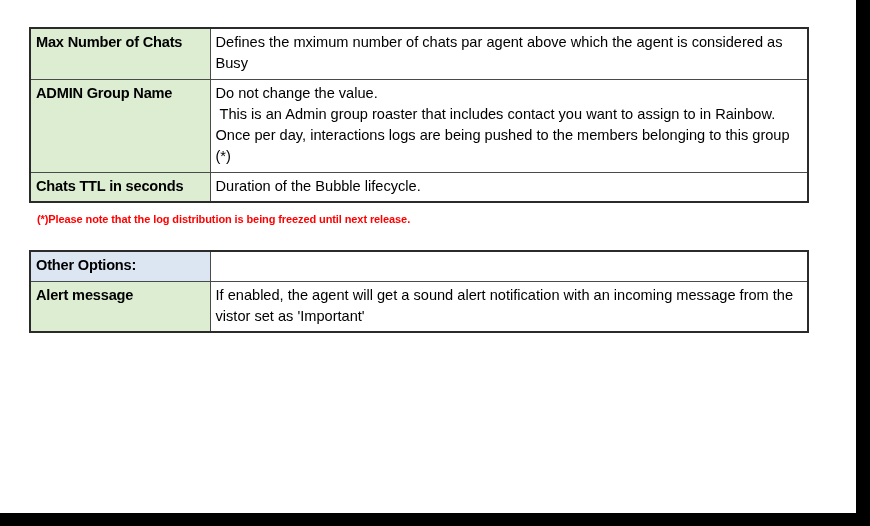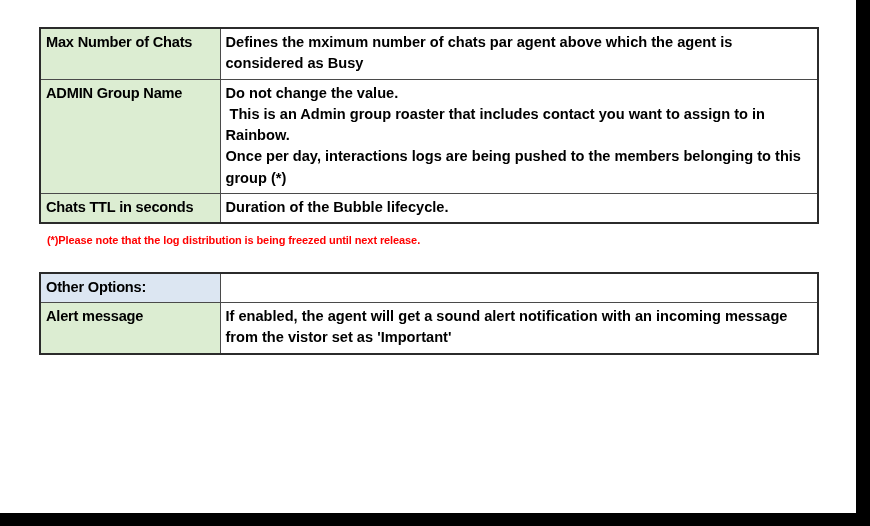--- a/index.html
+++ b/index.html
@@ -20,21 +20,21 @@
     left: 0px;
     top: 0px;
     width: 856px;
     height: 513px;
     background: #ffffff;
     box-sizing: border-box;
   }
 
   #content {
     position: absolute;
-    left: 39px;
+    left: 29px;
     top: 27px;
     width: 778px;
   }
 
   table.doc-table {
     border-collapse: collapse;
     table-layout: fixed;
     width: 778px;
     border: 2px solid #2b2b2b;
   }
@@ -62,21 +62,21 @@
     letter-spacing: -0.2px;
     margin-left: 43px;
   }
   td.val-cell {
     background: #ffffff;
   }
   td.val-cell-empty {
     background: #ffffff;
   }
 
-  .line { display: block; font-weight: bold; }
+  .line { display: block; }
   .line.indent { text-indent: 4px; }
 
   .red-note {
     color: #ff0000;
     font-weight: bold;
     font-size: 11px;
     line-height: 1.3;
     margin: 9px 0 0 8px;
     letter-spacing: -0.1px;
   }

